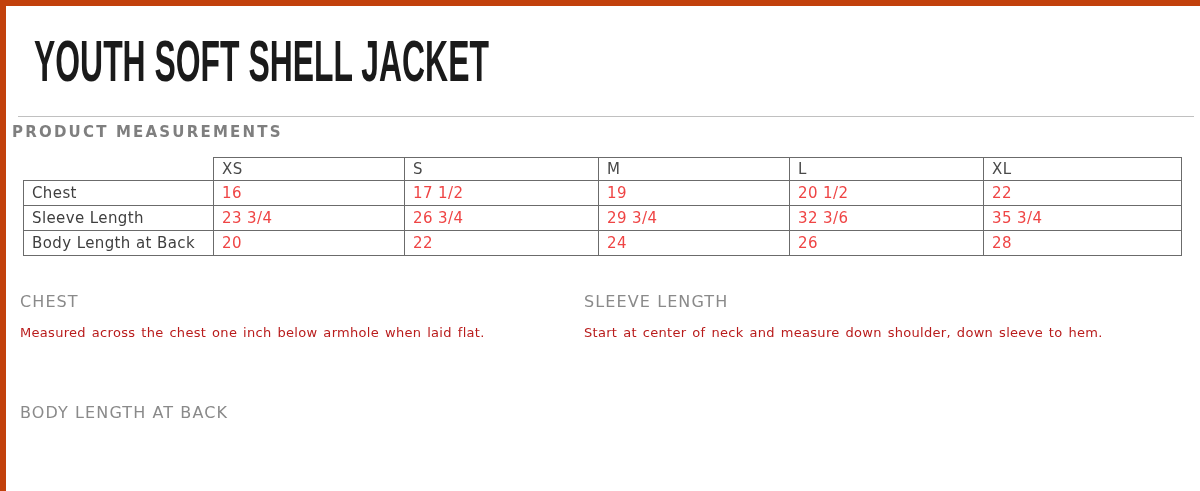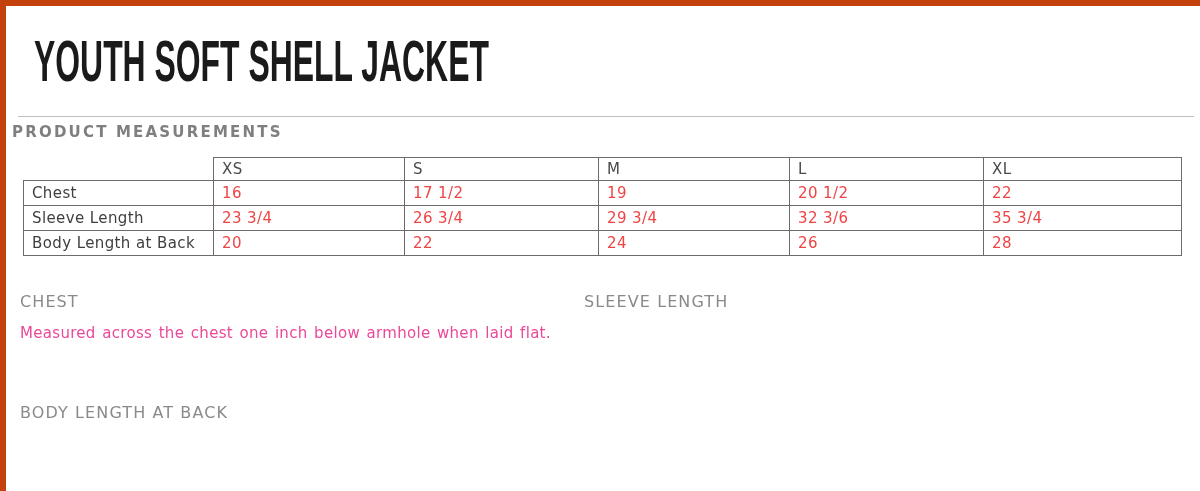--- a/index.html
+++ b/index.html
@@ -81,23 +81,23 @@
   .def-body   { left: 14px;  top: 397px; width: 560px; }
   .def h3 {
     margin: 0;
     font-size: 16px;
     font-weight: 400;
     letter-spacing: 1.1px;
     color: #8a8a8a;
   }
   .def p {
     margin: 8px 0 0 0;
-    font-size: 15px;
+    font-size: 13px;
     line-height: 28px;
-    color: #ec4899;
+    color: #b91c1c;
     letter-spacing: 0.3px;
     word-spacing: 1.5px;
   }
 </style>
 </head>
 <body>
 
 <div class="page">
 
   <h1 class="title">YOUTH SOFT SHELL JACKET</h1>
@@ -153,19 +153,20 @@
     </tbody>
   </table>
 
   <div class="def def-chest">
     <h3>CHEST</h3>
     <p>Measured across the chest one inch below armhole when laid flat.</p>
   </div>
 
   <div class="def def-sleeve">
     <h3>SLEEVE LENGTH</h3>
+    <p>Start at center of neck and measure down shoulder, down sleeve to hem.</p>
   </div>
 
   <div class="def def-body">
     <h3>BODY LENGTH AT BACK</h3>
   </div>
 
 </div>
 
 </body></html>

